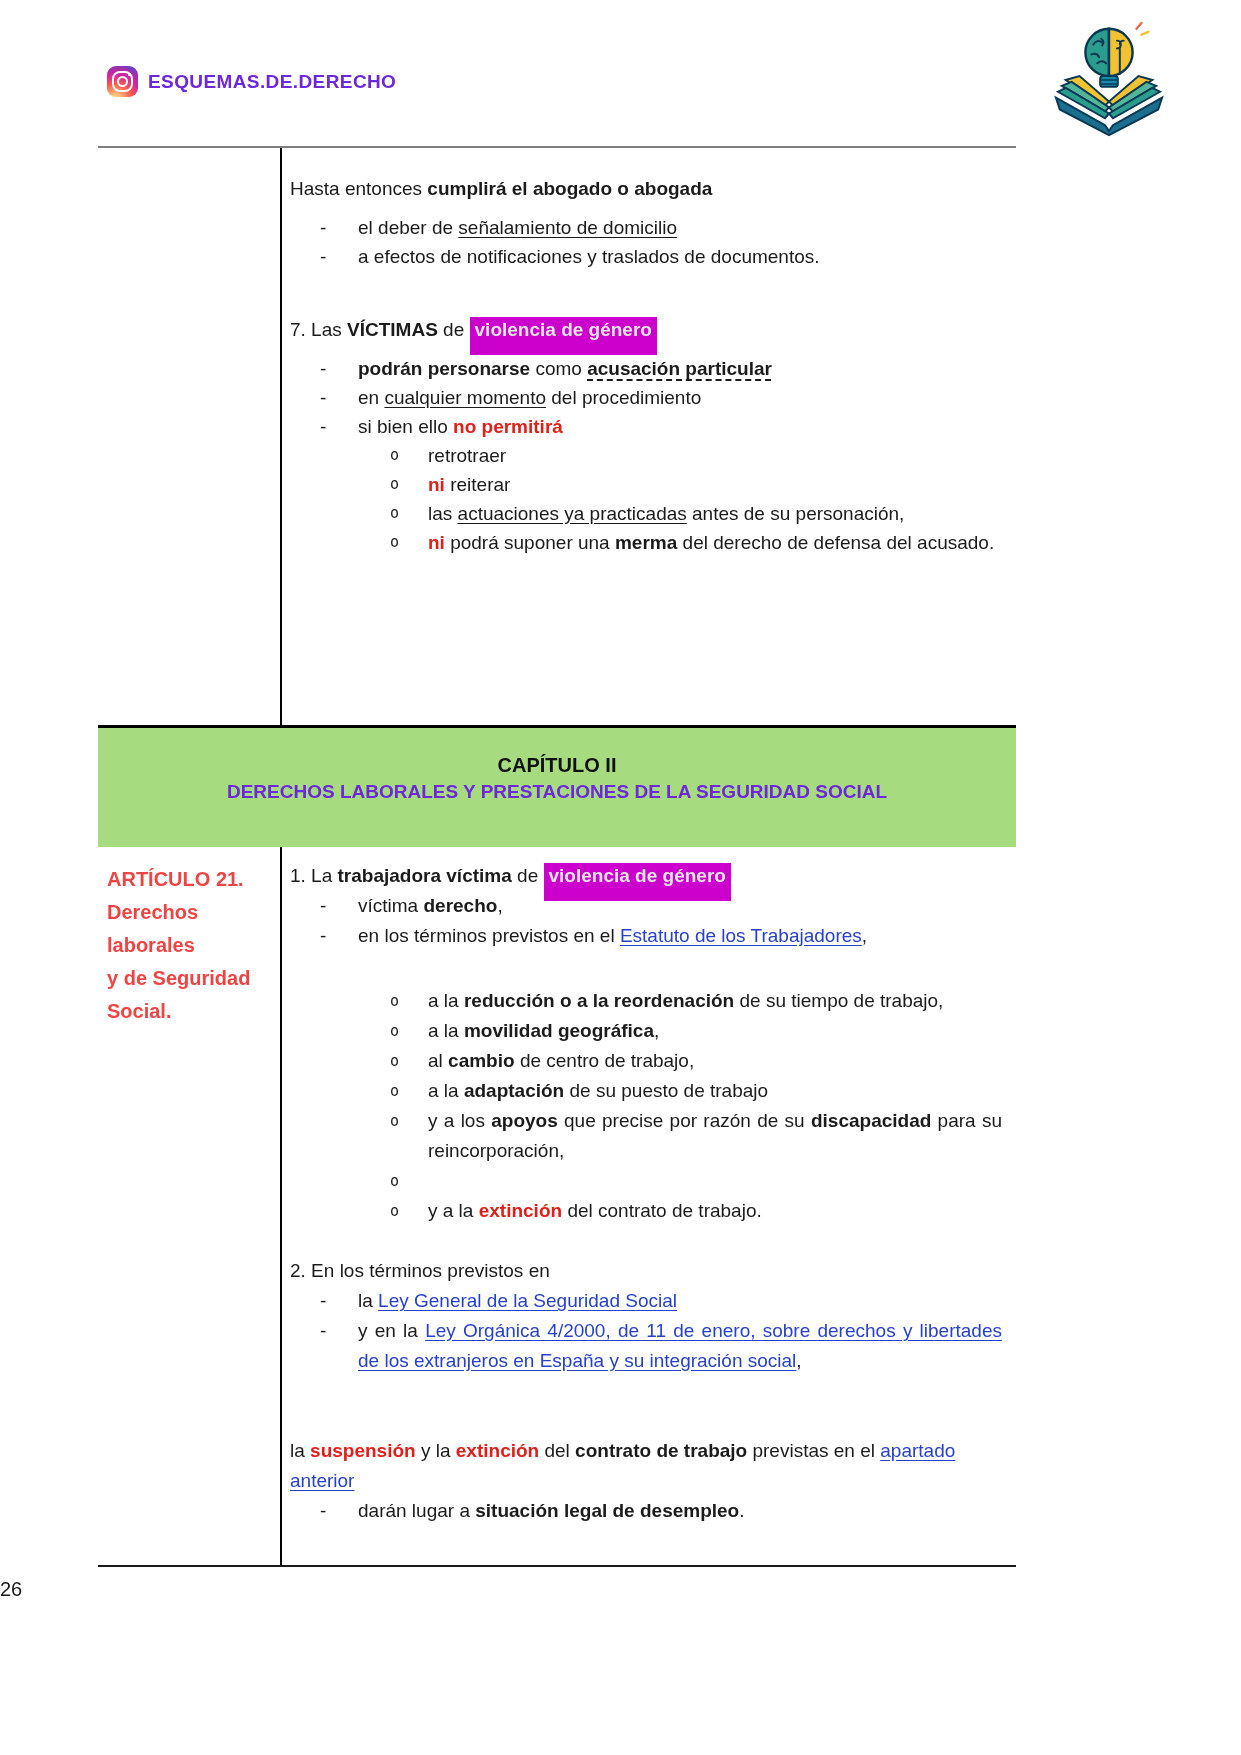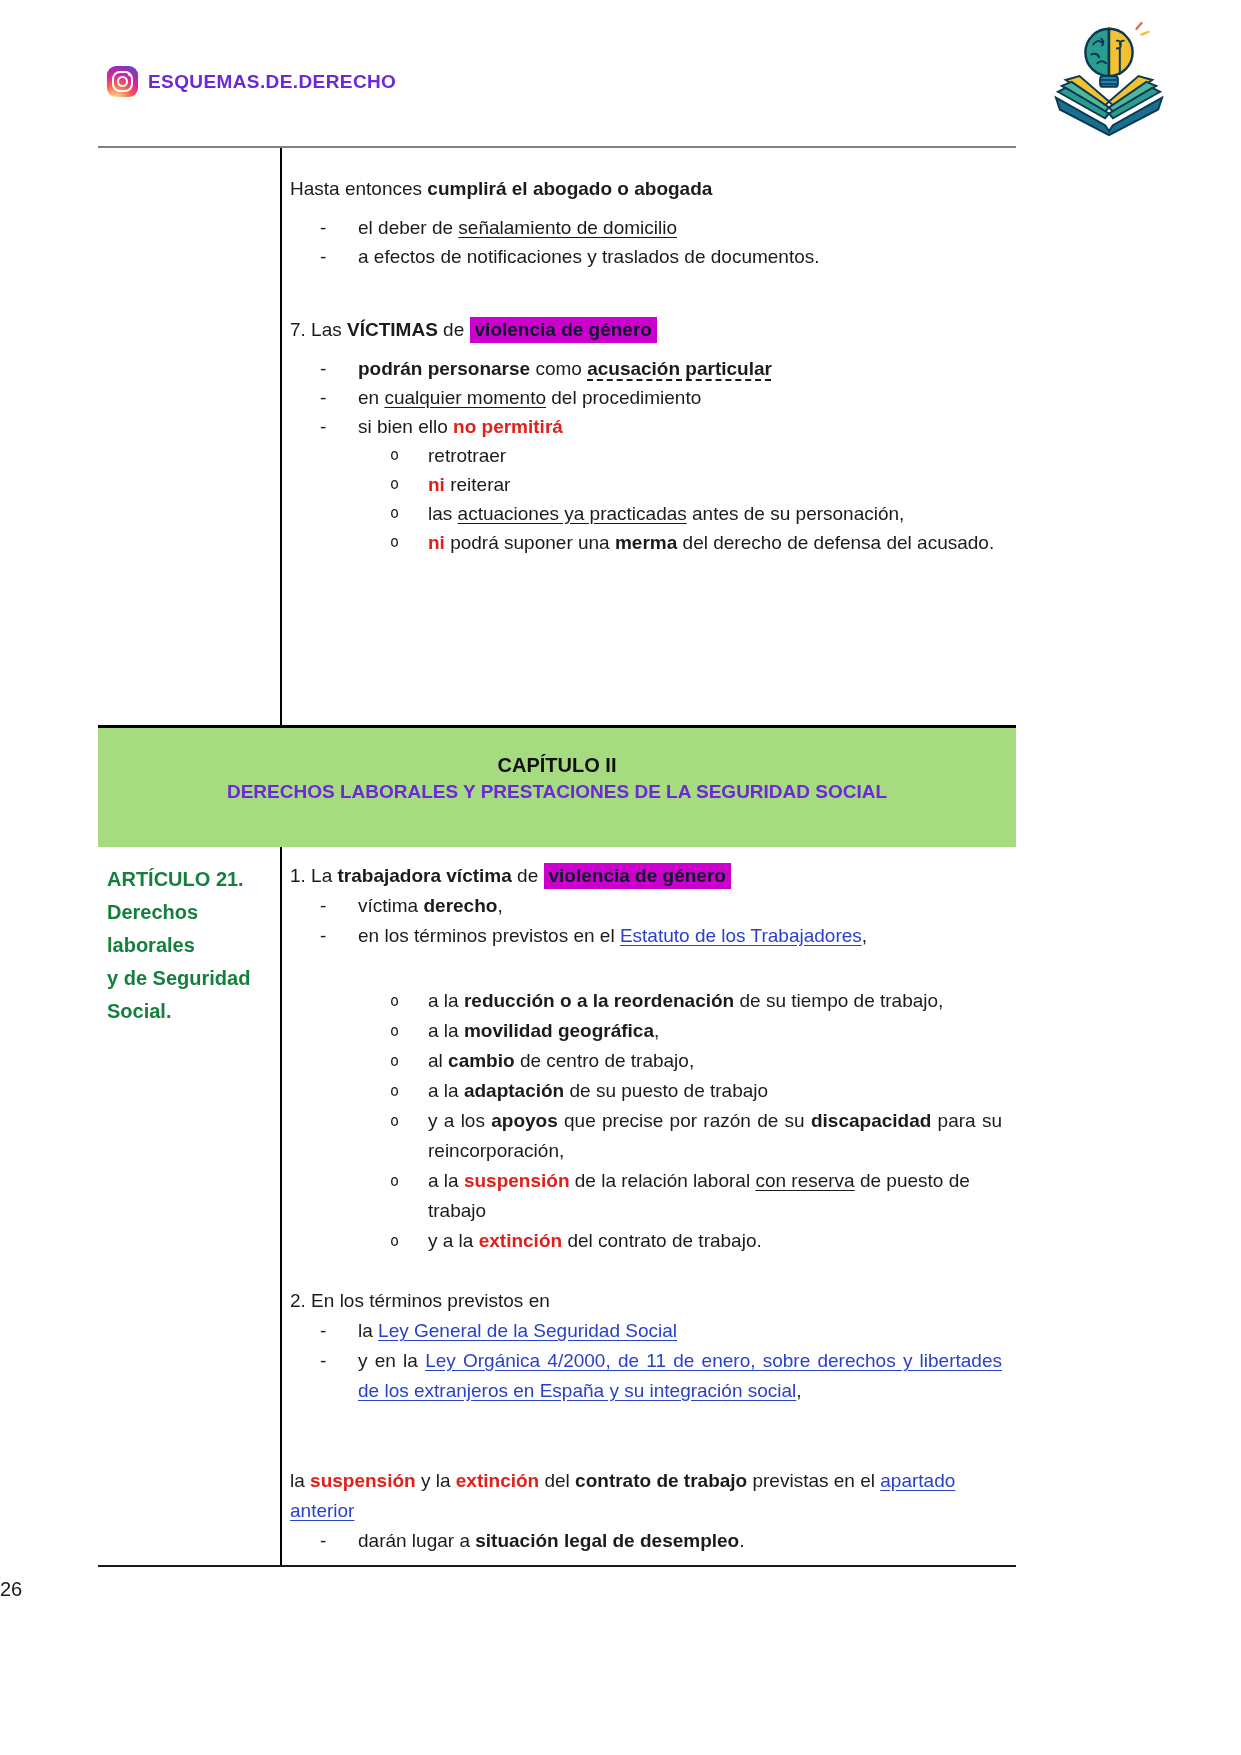--- a/index.html
+++ b/index.html
@@ -39,30 +39,30 @@
   .row2 .cell-right{padding-top:14px;}
   .banner{
     height:122px;border-top:3px solid #000;background:var(--banner);
     text-align:center;padding-top:26px;
   }
   .banner .b1{font-weight:bold;font-size:20px;line-height:22px;color:#111;}
   .banner .b2{font-weight:bold;font-size:19px;line-height:32px;color:#6d28d9;}
   
   .line{display:flex;font-size:19px;line-height:29px;min-height:29px;color:#1b1b1b;}
   .row2 .line{line-height:30px;min-height:30px;}
-  .label-lines .line{font-weight:bold;font-size:20px;line-height:33px;color:#15803d;}
+  .label-lines .line{font-weight:bold;font-size:20px;line-height:33px;color:#ef4444;}
   .m-dash .marker{flex:0 0 auto;margin-left:30px;width:38px;}
   .m-circle .marker{flex:0 0 auto;margin-left:100px;width:38px;font-family:"DejaVu Sans Mono",monospace;font-size:15px;}
   .content{flex:1 1 auto;}
   .just .content{text-align:justify;}
   
   .s-n{}
   .s-b{font-weight:bold;}
   .s-rb{font-weight:bold;color:var(--red);}
-  .s-hl{font-weight:bold;color:#0f172a;background:var(--highlight);padding:2px 5px 3px;}
+  .s-hl{font-weight:bold;color:#e5e5e5;background:var(--highlight);padding:2px 5px 15px;}
   .s-u{text-decoration:underline;text-underline-offset:3px;}
   .s-bud{font-weight:bold;text-decoration:underline dashed;text-decoration-thickness:2px;text-underline-offset:4px;}
   .s-link{color:var(--link);text-decoration:underline;text-underline-offset:3px;cursor:pointer;}
   
   .pagenum{position:absolute;top:1578px;left:0;width:100%;text-align:left;font-size:20px;color:#1a1a1a;}
 </style>
 </head>
 <body>
 
 <div class="header">
@@ -190,21 +190,20 @@
         <div class="line m-circle">
           <span class="marker">o</span>
           <span class="content"><span class="run s-n"> a la </span><span class="run s-b">adaptación</span><span class="run s-n"> de su puesto de trabajo</span></span>
         </div>
         <div class="line m-circle just">
           <span class="marker">o</span>
           <span class="content"><span class="run s-n"> y a los </span><span class="run s-b">apoyos</span><span class="run s-n"> que precise por razón de su </span><span class="run s-b">discapacidad</span><span class="run s-n"> para su reincorporación,</span></span>
         </div>
         <div class="line m-circle">
           <span class="marker">o</span>
-          <span class="content"><span class="run s-n">a la </span><span class="run s-rb">suspensión</span><span class="run s-n"> de la relación laboral </span><span class="run s-u">con reserva</span><span class="run s-n"> de puesto de trabajo</span></span>
         </div>
         <div class="line m-circle">
           <span class="marker">o</span>
           <span class="content"><span class="run s-n">y a la </span><span class="run s-rb">extinción</span><span class="run s-n"> del contrato de trabajo.</span></span>
         </div>
         <div class="line m-p" style="margin-top: 30px;">
           <span class="content"><span class="run s-n">2. En los términos previstos en</span></span>
         </div>
         <div class="line m-dash">
           <span class="marker">-</span>

